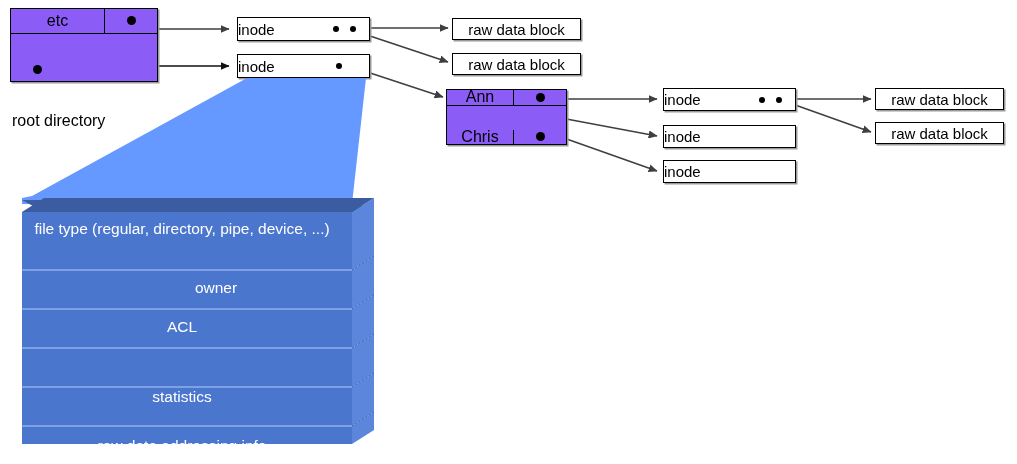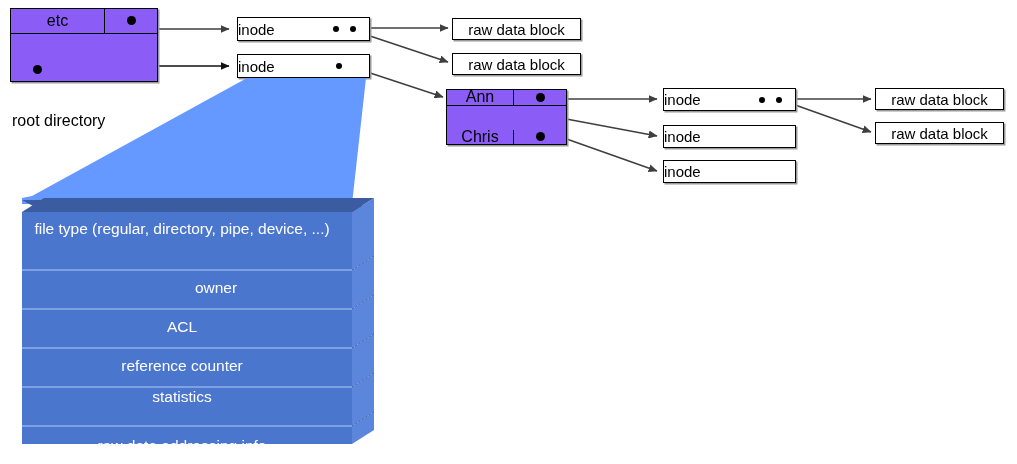--- a/index.html
+++ b/index.html
@@ -267,18 +267,17 @@
       <line x1="330" y1="150" x2="352" y2="136" stroke="#3b5ca0" stroke-width="0.9" stroke-dasharray="2 2"></line>
       <line x1="330" y1="189" x2="352" y2="175" stroke="#3b5ca0" stroke-width="0.9" stroke-dasharray="2 2"></line>
       <line x1="330" y1="228" x2="352" y2="214" stroke="#3b5ca0" stroke-width="0.9" stroke-dasharray="2 2"></line>
 
       <polygon points="0,14 330,14 352,0 22,0" fill="#3b5ca0"></polygon>
     </svg>
 
     <div class="slab-text" style="top:22px;">file type (regular, directory, pipe, device, ...)</div>
     <div class="slab-text" style="top:81px;margin-left:34px;">owner</div>
     <div class="slab-text" style="top:120px;">ACL</div>
-    <div class="slab-text" style="top:159px;">reference counter</div>
     <div class="slab-text" style="top:190px;">statistics</div>
     <div class="slab-text" style="top:230px;margin-top:9px;">raw data addressing info</div>
   </div>
 
 </div>
 
 </body></html>

